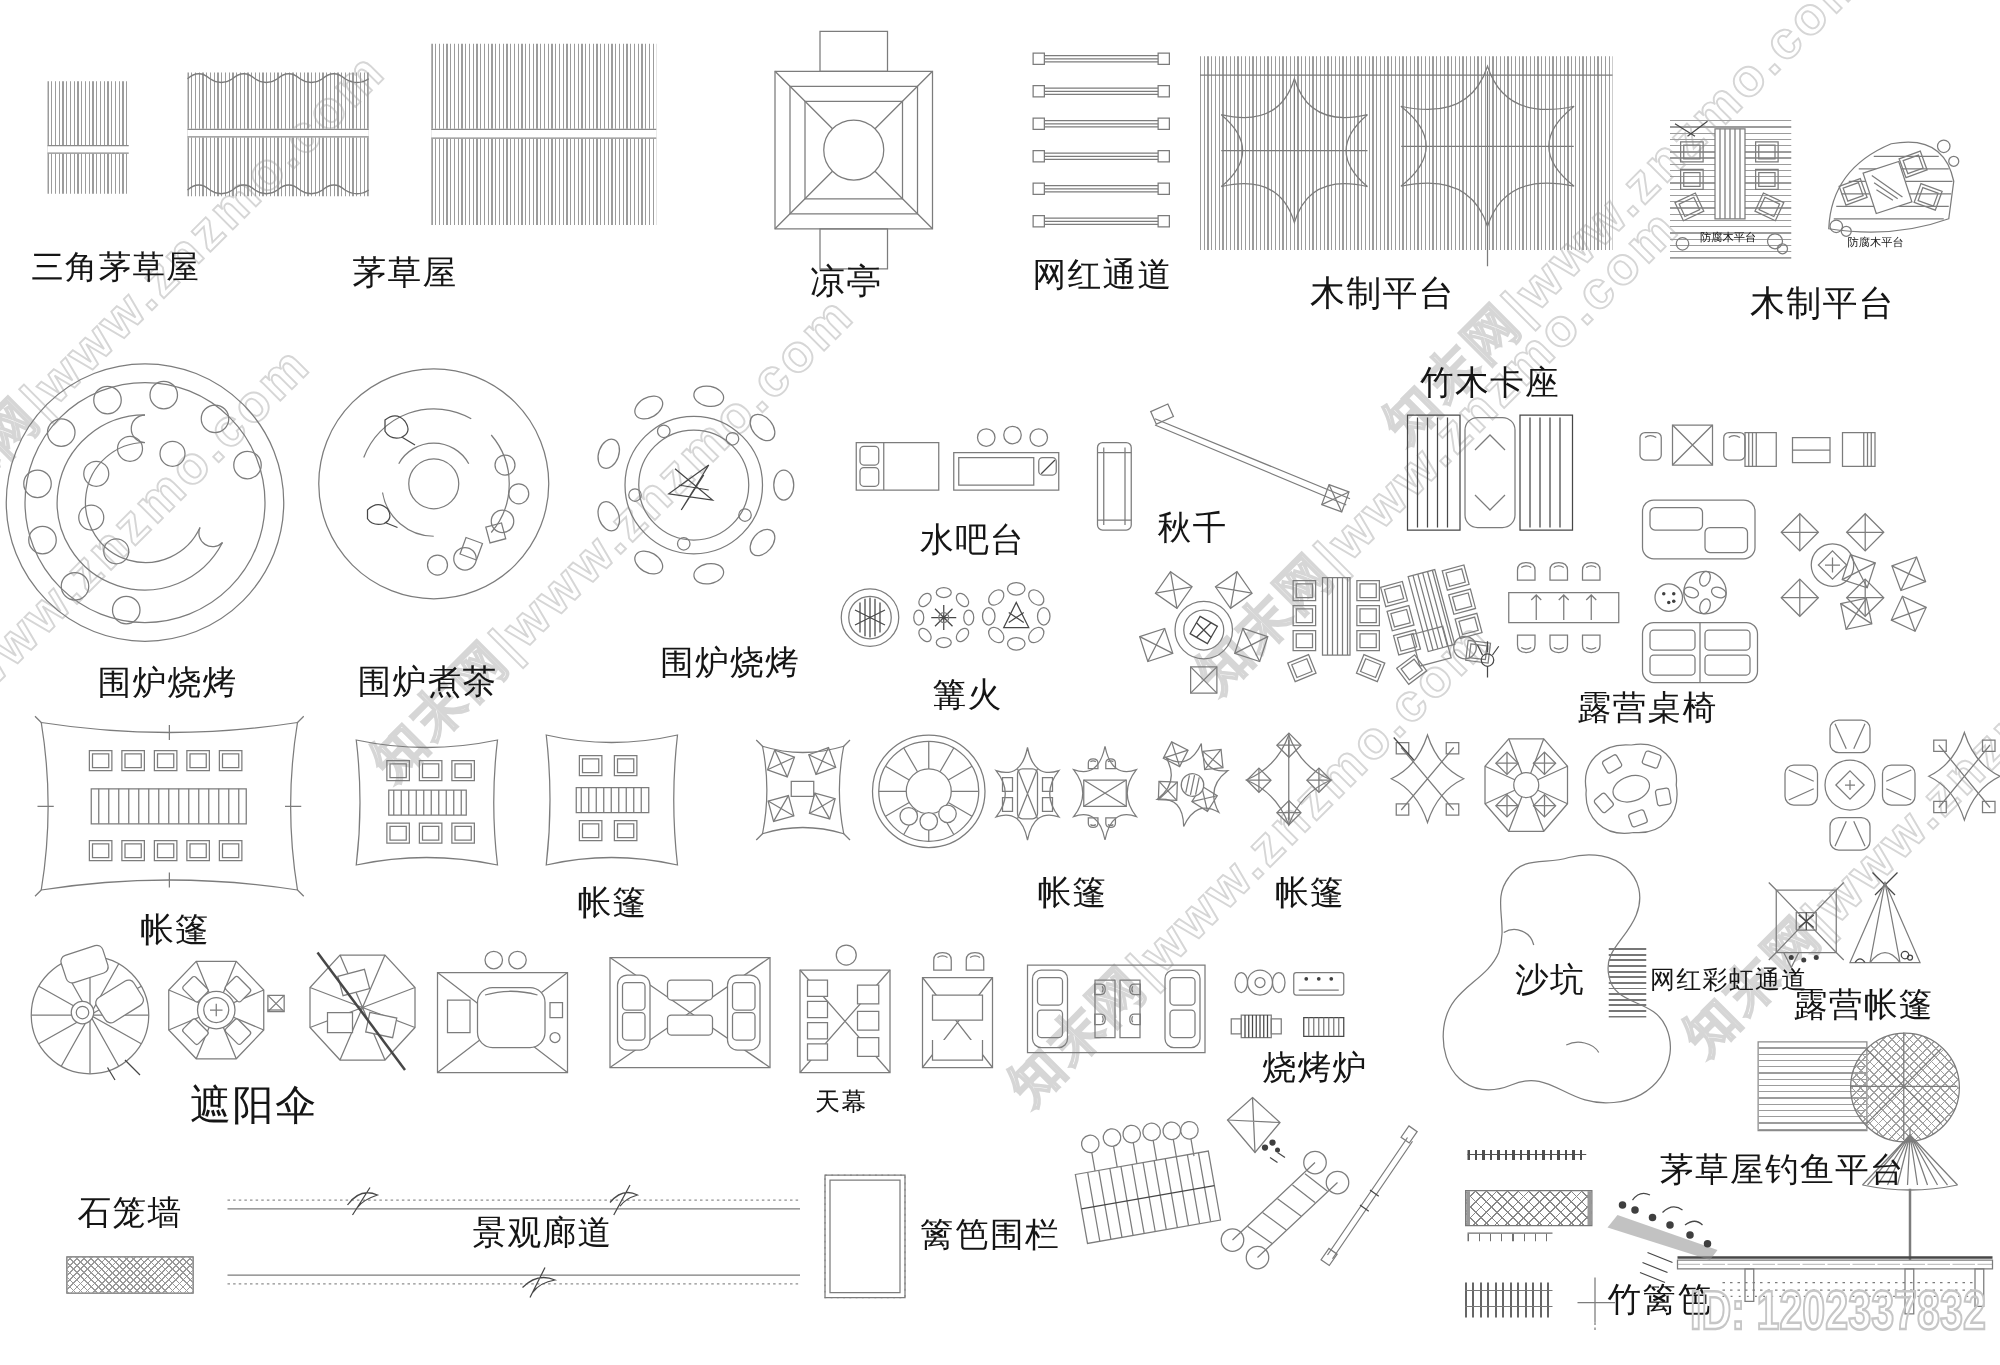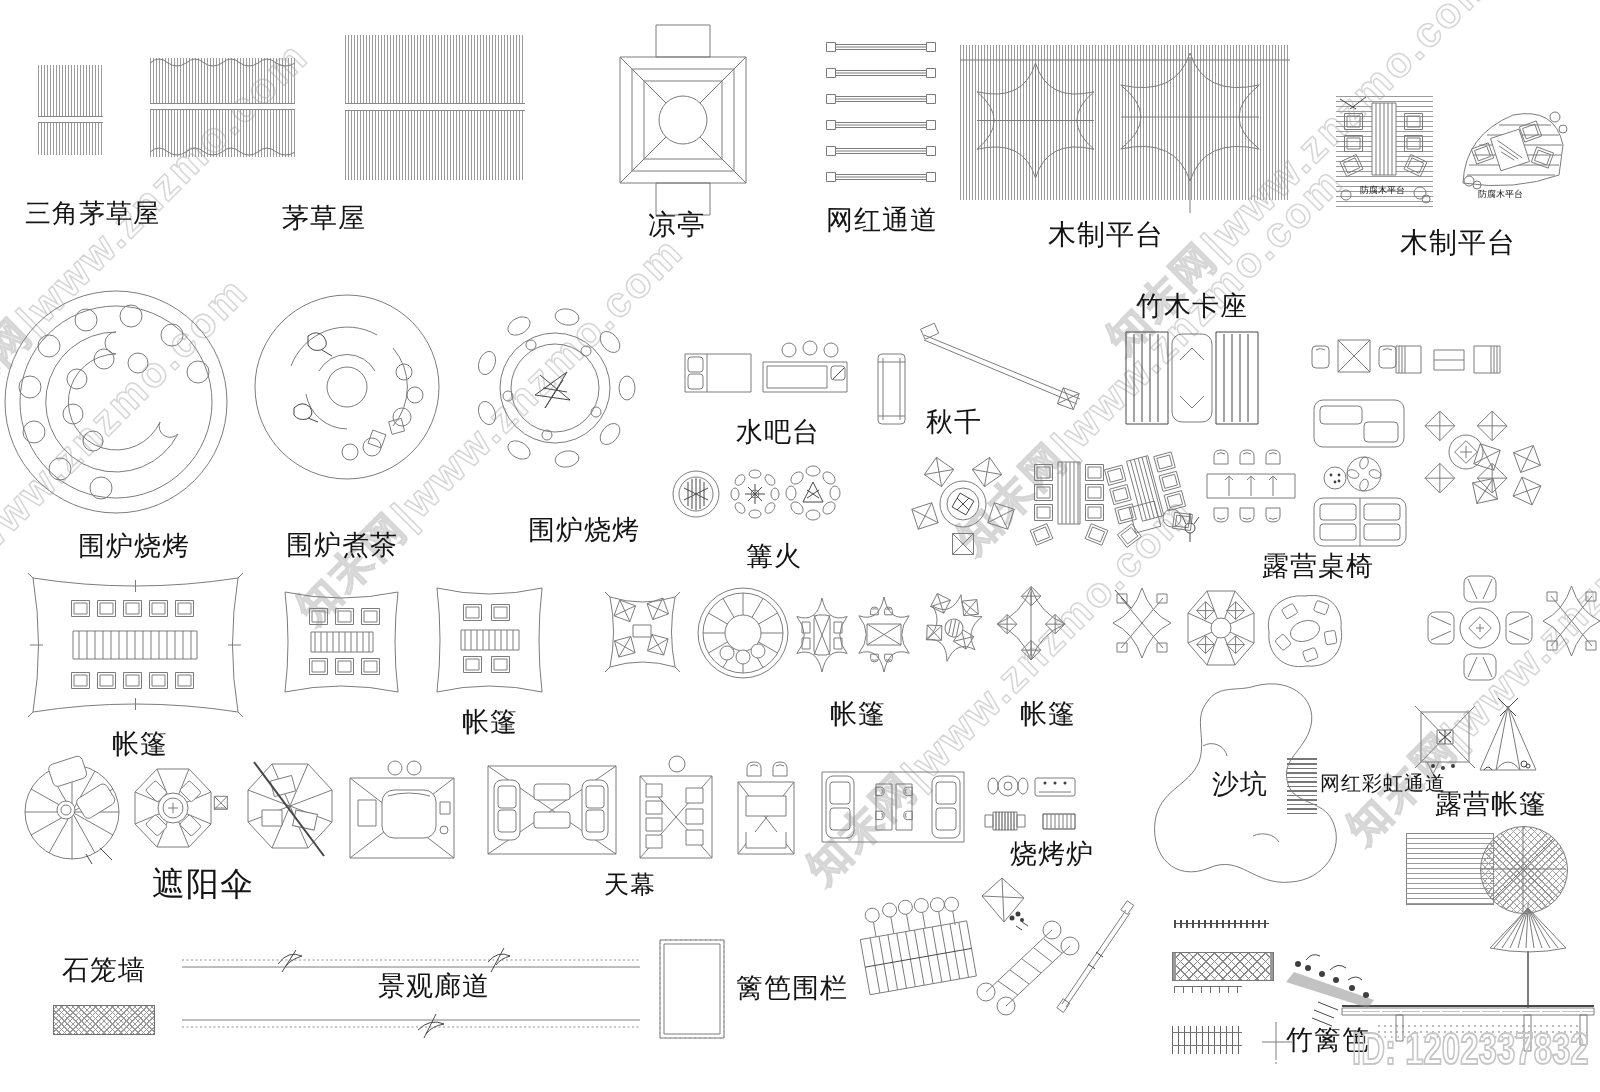--- a/index.html
+++ b/index.html
@@ -764,22 +764,23 @@
   <div class="lbl" style="left:746px;top:538px;font-size:27px">篝火</div>
   <div class="lbl" style="left:1262px;top:548px;font-size:27px">露营桌椅</div>
   <div class="lbl" style="left:112px;top:726px;font-size:27px">帐篷</div>
   <div class="lbl" style="left:462px;top:704px;font-size:27px">帐篷</div>
   <div class="lbl" style="left:830px;top:696px;font-size:27px">帐篷</div>
   <div class="lbl" style="left:1020px;top:696px;font-size:27px">帐篷</div>
   <div class="lbl" style="left:1212px;top:766px;font-size:27px">沙坑</div>
   <div class="lbl" style="left:1320px;top:770px;font-size:20px">网红彩虹通道</div>
   <div class="lbl" style="left:1435px;top:786px;font-size:27px">露营帐篷</div>
   <div class="lbl" style="left:152px;top:862px;font-size:33px">遮阳伞</div>
-  <div class="lbl" style="left:604px;top:868px;font-size:25px">天幕</div>
+  <div class="lbl" style="left:652px;top:868px;font-size:20px">天幕</div>
   <div class="lbl" style="left:1010px;top:836px;font-size:27px">烧烤炉</div>
   <div class="lbl" style="left:62px;top:952px;font-size:27px">石笼墙</div>
   <div class="lbl" style="left:378px;top:968px;font-size:27px">景观廊道</div>
   <div class="lbl" style="left:736px;top:970px;font-size:27px">篱笆围栏</div>
+  <div class="lbl" style="left:1328px;top:918px;font-size:27px">茅草屋钓鱼平台</div>
   <div class="lbl" style="left:1286px;top:1022px;font-size:27px">竹篱笆</div>
 
   <div class="outl" style="left:1352px;top:1024px;font-size:44px;transform:scaleX(0.75);transform-origin:left top">ID: 1202337832</div>
 
 </div>
 
 </body></html>

